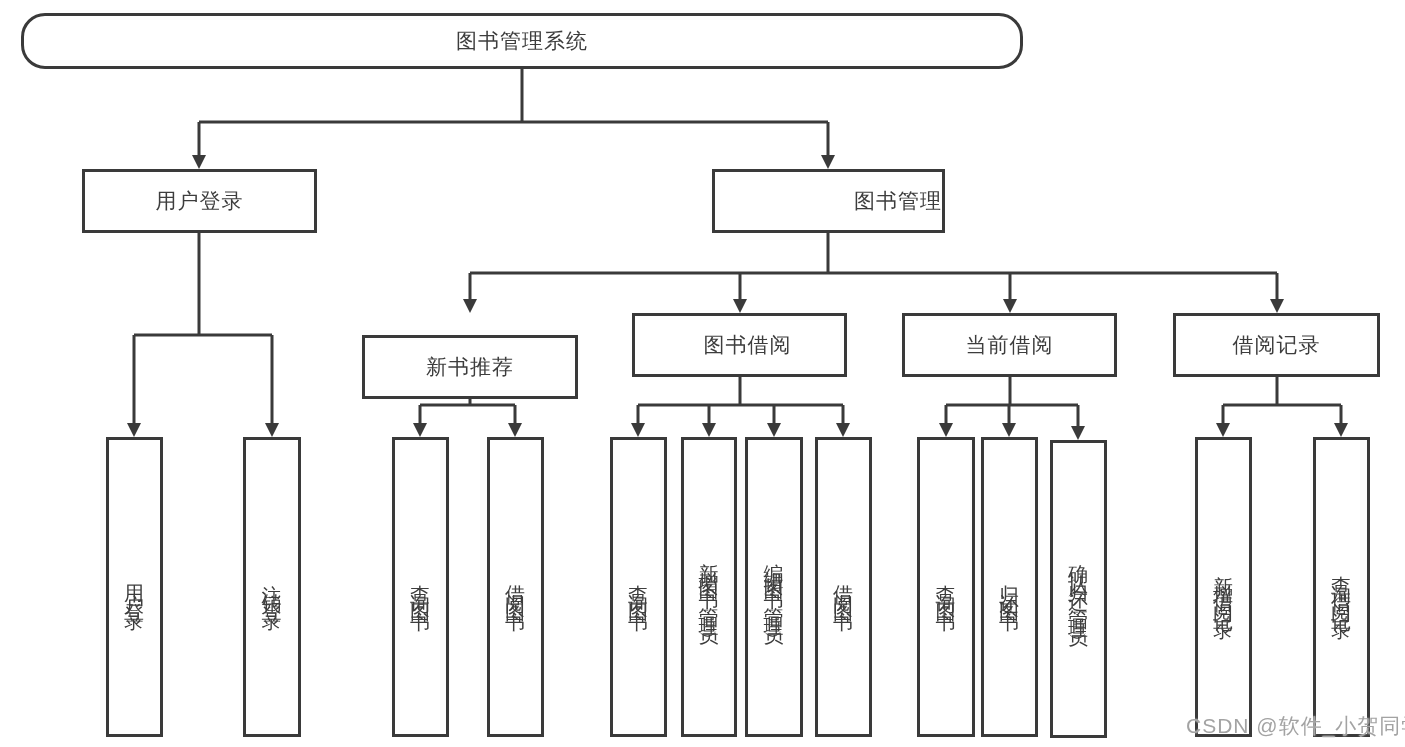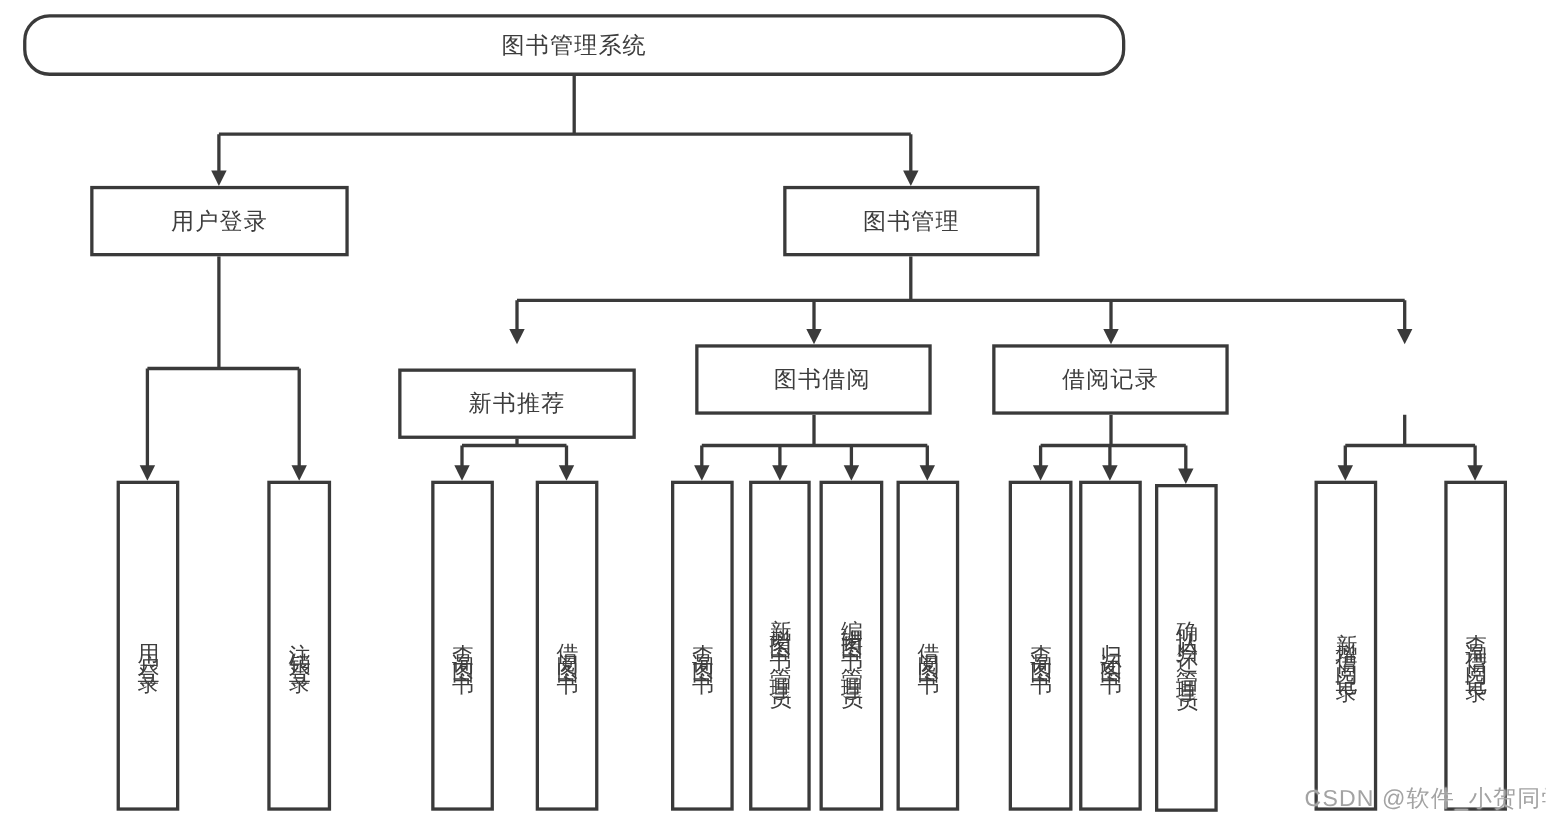--- a/index.html
+++ b/index.html
@@ -38,21 +38,21 @@
     font-size:21px;
     color:#a3a3a3;
     letter-spacing:1px;
     white-space:nowrap;
     z-index:2;
     text-shadow:0 0 2px #ffffff;
   }
   
   #n-root            { left:21px;   top:13px;  width:1002px; height:56px;border-radius:24px; }
   #n-user-login      { left:82px;   top:169px; width:235px;  height:64px; }
-  #n-book-mgmt       { left:712px;  top:169px; width:233px;  height:64px; }
+  #n-book-mgmt       { left:712px;  top:169px; width:233px;  height:64px;justify-content:flex-end; }
   #n-new-book-rec    { left:362px;  top:313px; width:216px;  height:64px;margin-top:22px; }
   #n-book-borrow     { left:632px;  top:313px; width:215px;  height:64px;padding-left:16px; }
   #n-current-borrow  { left:902px;  top:313px; width:215px;  height:64px; }
   #n-borrow-records  { left:1173px; top:313px; width:207px;  height:64px; }
   #n-leaf-user-login     { left:106px;  top:437px; width:57px; height:300px; }
   #n-leaf-logout         { left:243px;  top:437px; width:58px; height:300px; }
   #n-leaf-query-book-1   { left:392px;  top:437px; width:57px; height:300px; }
   #n-leaf-borrow-book-1  { left:487px;  top:437px; width:57px; height:300px; }
   #n-leaf-query-book-2   { left:610px;  top:437px; width:57px; height:300px; }
   #n-leaf-add-book       { left:681px;  top:437px; width:56px; height:300px; }
@@ -111,20 +111,23 @@
     <span class="h-label">图书管理</span>
   </div>
 
   <div class="box" id="n-new-book-rec">
     <span class="h-label">新书推荐</span>
   </div>
   <div class="box" id="n-book-borrow">
     <span class="h-label">图书借阅</span>
   </div>
   <div class="box" id="n-current-borrow">
+    <span class="h-label">当前借阅</span>
+  </div>
+  <div class="box" id="n-borrow-records">
     <span class="h-label">借阅记录</span>
   </div>
 
   <div class="box" id="n-leaf-user-login">
     <span class="v-label">用户登录</span>
   </div>
   <div class="box" id="n-leaf-logout">
     <span class="v-label">注销登录</span>
   </div>
 

